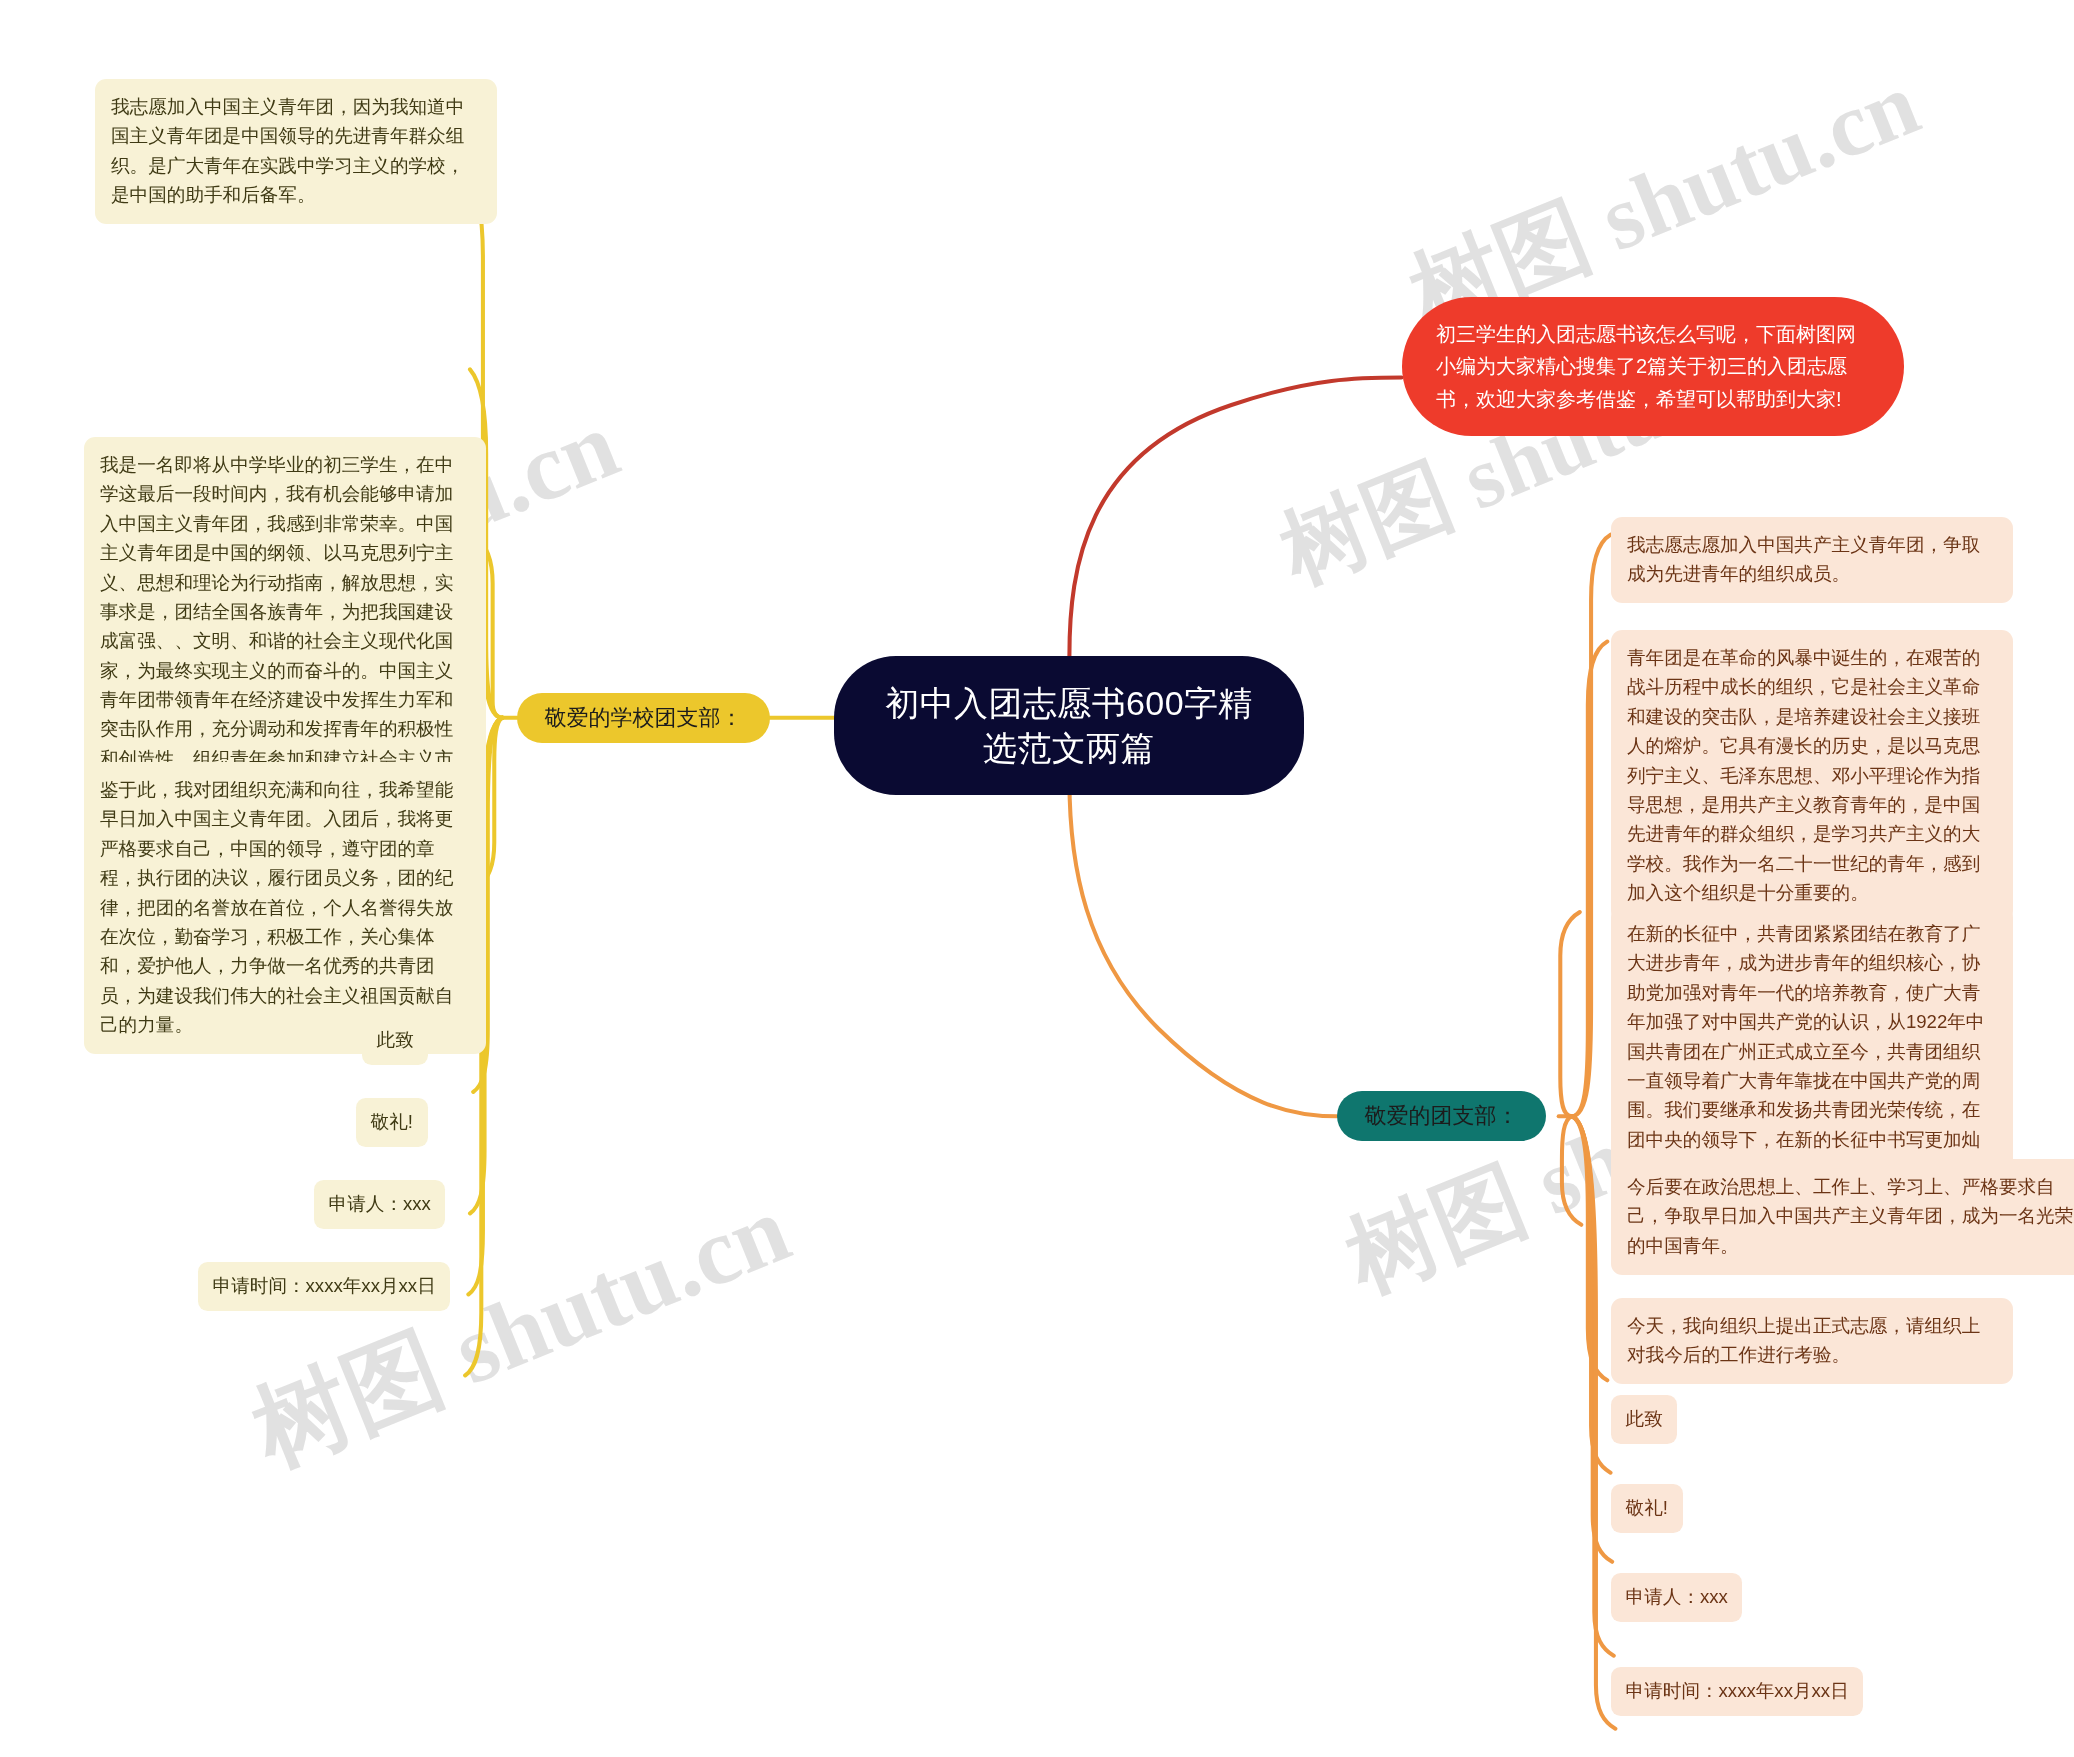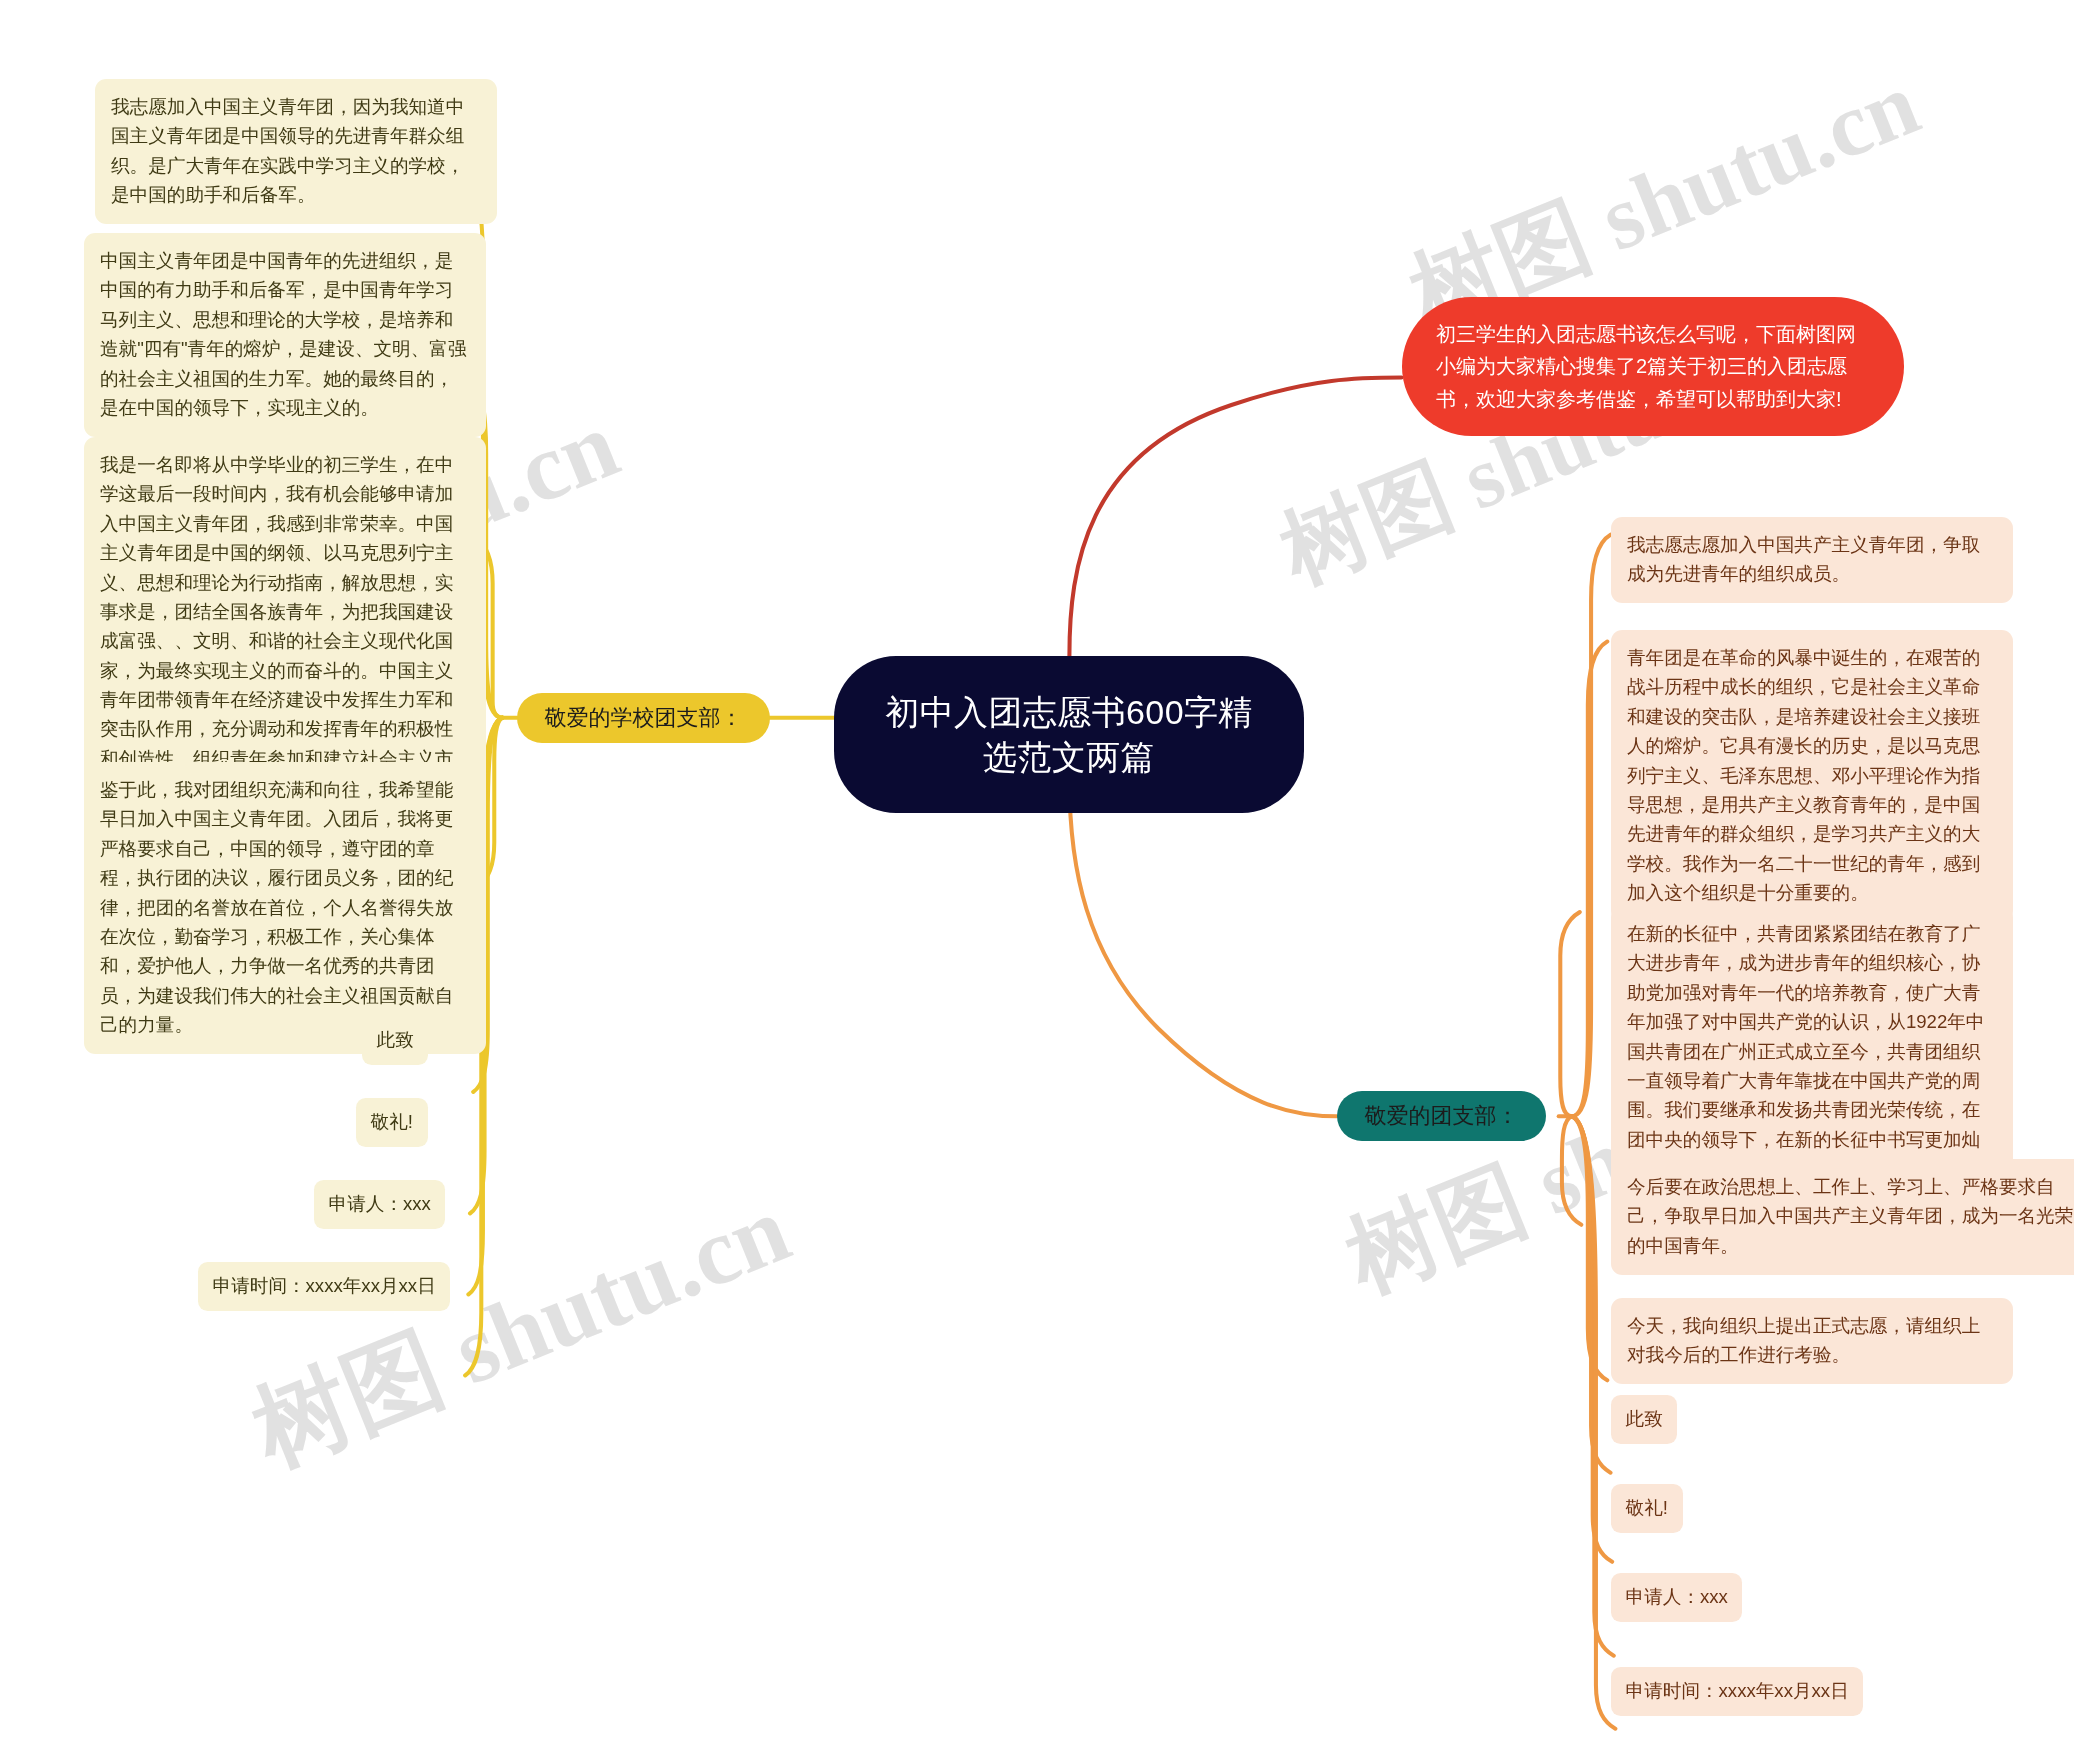--- a/index.html
+++ b/index.html
@@ -46,21 +46,21 @@
   
   .node {
     position: absolute;
     box-sizing: border-box;
   }
 
   .root-node {
     left: 834px;
     top: 656px;
     width: 470px;
-    height: 157px;
+    height: 139px;
     background: #0a0a32;
     border-radius: 62px;
     color: #ffffff;
     display: flex;
     align-items: center;
     justify-content: center;
     text-align: center;
     font-size: 34px;
     line-height: 1.32;
     padding: 0 37px;
@@ -150,21 +150,20 @@
     </g>
   </svg>
 
   <div class="node root-node">初中入团志愿书600字精选范文两篇</div>
 
   <div class="node leaf" id="intro-node" style="left:1402px; top:297px; width:502px; background:#ee3b2b; color:#ffffff; border-radius:73px; padding:21px 34px; font-size:20px; line-height:1.62;">初三学生的入团志愿书该怎么写呢，下面树图网小编为大家精心搜集了2篇关于初三的入团志愿书，欢迎大家参考借鉴，希望可以帮助到大家!</div>
 
   <div class="node branch-label branch-yellow" style="left:517px; top:693px;font-family:Liberation Mono, monospace;">敬爱的学校团支部：</div>
 
   <div class="node leaf leaf-yellow" style="left:84px; top:79px;  width:402px;margin-left:11px;">我志愿加入中国主义青年团，因为我知道中国主义青年团是中国领导的先进青年群众组织。是广大青年在实践中学习主义的学校，是中国的助手和后备军。</div>
-  <div class="node leaf leaf-yellow" style="left:84px; top:233px; width:402px;">中国主义青年团是中国青年的先进组织，是中国的有力助手和后备军，是中国青年学习马列主义、思想和理论的大学校，是培养和造就"四有"青年的熔炉，是建设、文明、富强的社会主义祖国的生力军。她的最终目的，是在中国的领导下，实现主义的。</div>
   <div class="node leaf leaf-yellow" style="left:84px; top:437px; width:402px;">我是一名即将从中学毕业的初三学生，在中学这最后一段时间内，我有机会能够申请加入中国主义青年团，我感到非常荣幸。中国主义青年团是中国的纲领、以马克思列宁主义、思想和理论为行动指南，解放思想，实事求是，团结全国各族青年，为把我国建设成富强、、文明、和谐的社会主义现代化国家，为最终实现主义的而奋斗的。中国主义青年团带领青年在经济建设中发挥生力军和突击队作用，充分调动和发挥青年的积极性和创造性，组织青年参加和建立社会主义市场经济体制的实践。</div>
   <div class="node leaf leaf-yellow" style="left:84px; top:762px; width:402px;">鉴于此，我对团组织充满和向往，我希望能早日加入中国主义青年团。入团后，我将更严格要求自己，中国的领导，遵守团的章程，执行团的决议，履行团员义务，团的纪律，把团的名誉放在首位，个人名誉得失放在次位，勤奋学习，积极工作，关心集体和，爱护他人，力争做一名优秀的共青团员，为建设我们伟大的社会主义祖国贡献自己的力量。</div>
 
   <div class="node leaf-small leaf-yellow" style="left:362px; top:1016px;">此致</div>
   <div class="node leaf-small leaf-yellow" style="left:356px; top:1098px;">敬礼!</div>
   <div class="node leaf-small leaf-yellow" style="left:314px; top:1180px;">申请人：xxx</div>
   <div class="node leaf-small leaf-yellow" style="left:198px; top:1262px;">申请时间：xxxx年xx月xx日</div>
 
   <div class="node branch-label branch-orange" style="left:1337px; top:1091px;">敬爱的团支部：</div>
 

